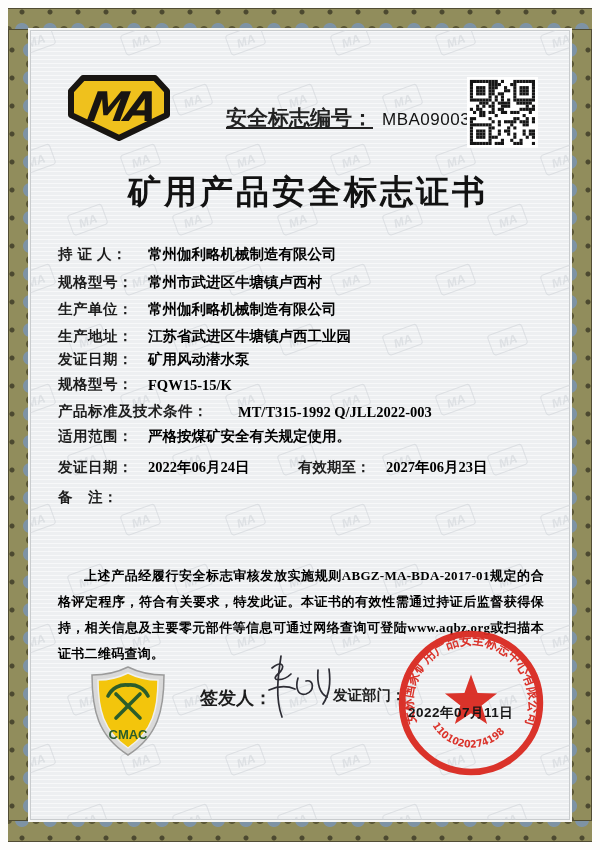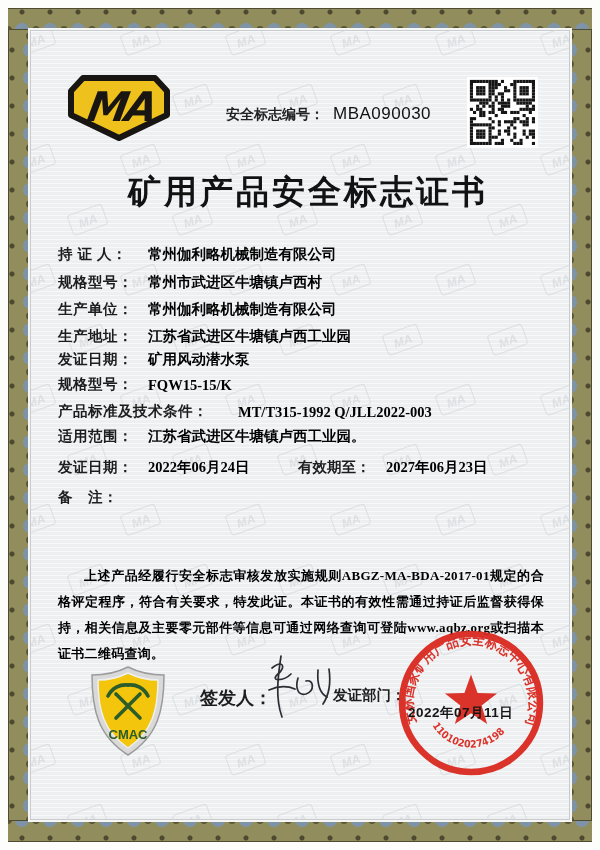--- a/index.html
+++ b/index.html
@@ -52,21 +52,21 @@
     background-image:repeating-linear-gradient(0deg, rgba(255,255,255,0.55) 0 1px, rgba(0,0,0,0) 1px 4px);
     box-shadow:0 0 0 2px #f6f6f4, inset 0 0 0 1px #c9ccce;
     overflow:hidden;}
   #wm{position:absolute;left:0;top:0;opacity:0.55;}
   #wm rect{fill:none;stroke:#ced2d7;stroke-width:1.1;}
   #wm text{fill:#ced2d7;font:italic bold 12px "Liberation Sans",sans-serif;text-anchor:middle;}
 
   
   .ma-logo{position:absolute;left:36px;top:44px;width:106px;height:68px;}
   .cert-no{position:absolute;left:196px;top:74px;display:flex;align-items:baseline;}
-  .cert-no .lbl{font-weight:bold;font-size:14px;color:#222;}
+  .cert-no .lbl{font-weight:bold;font-size:21px;color:#222;text-decoration:underline;}
   .cert-no .num{font-family:Liberation Sans, sans-serif;font-size:17px;color:#111;margin-left:9px;letter-spacing:0.5px;}
   .qr{position:absolute;left:437px;top:47px;width:71px;height:71px;}
 
   
   .title{position:absolute;left:0;top:140px;width:540px;text-align:center;
     font-size:33px;font-weight:900;color:#121212;letter-spacing:3px;
     font-family:"Liberation Serif","DejaVu Serif",serif;margin-left:8px;}
 
   
   .field-row{position:absolute;left:28px;display:flex;align-items:flex-end;white-space:nowrap;}
@@ -707,21 +707,21 @@
     <div class="field-row r5">
       <span class="lbl">规格型号：</span>
       <span class="val">FQW15-15/K</span>
     </div>
     <div class="field-row wide r6">
       <span class="lbl">产品标准及技术条件：</span>
       <span class="val">MT/T315-1992 Q/JLL2022-003</span>
     </div>
     <div class="field-row r7">
       <span class="lbl">适用范围：</span>
-      <span class="val">江苏省武进区牛塘镇卢西工业园。</span>
+      <span class="val">严格按煤矿安全有关规定使用。</span>
     </div>
 
     <div class="field-row dates">
       <span class="lbl">发证日期：</span>
       <span class="val val1">2022年06月24日</span>
       <span class="lbl2">有效期至：</span>
       <span class="val">2027年06月23日</span>
     </div>
     <div class="field-row remark">
       <span class="lbl">备　注：</span>

